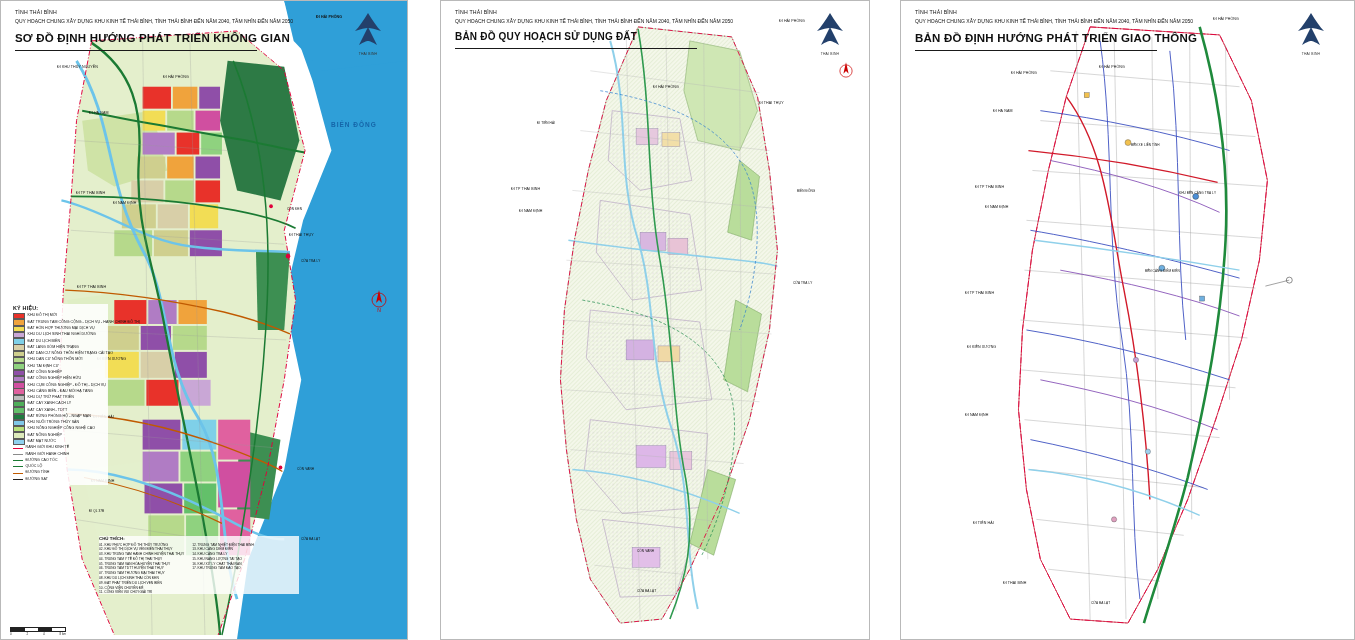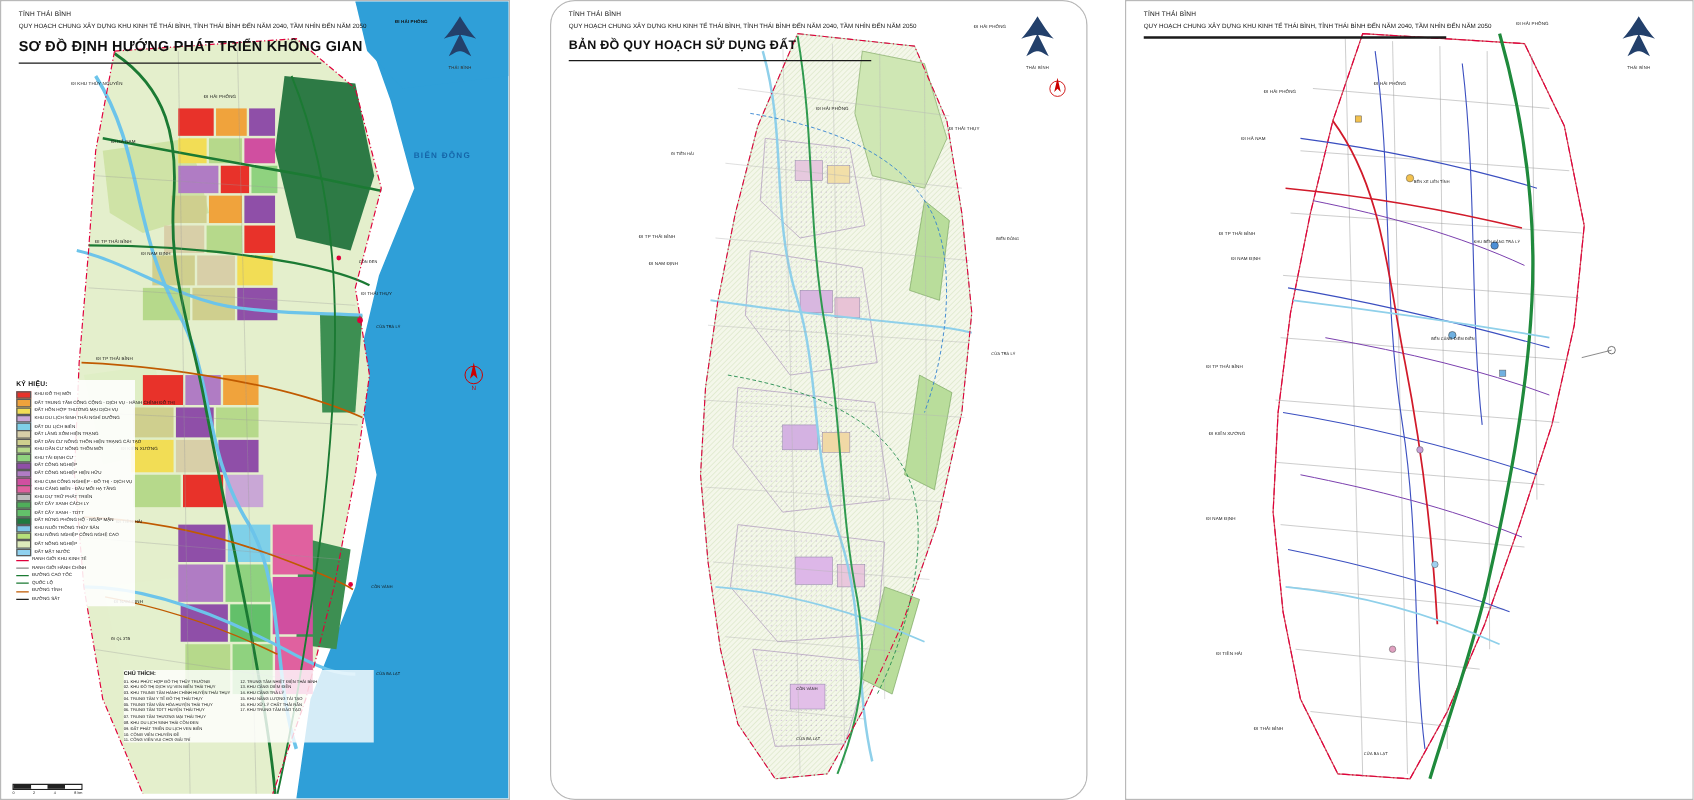--- a/index.html
+++ b/index.html
@@ -21,21 +21,21 @@
   }
   .sheet {
     position: absolute;
     top: 0;
     background: #ffffff;
     border: 1px solid #b9b9b9;
     box-sizing: border-box;
     overflow: hidden;
   }
   #sheet-1 { left: 0px;   width: 408px; height: 640px; }
-  #sheet-2 { left: 440px; width: 430px; height: 640px; border-radius: 20px; }
+  #sheet-2 { left: 440px; width: 430px; height: 640px; }
   #sheet-3 { left: 900px; width: 455px; height: 640px; }
 
   .sheet-inner {
     position: absolute;
     inset: 0;
   }
 
   
   .titleblock {
     position: absolute;
@@ -696,20 +696,21 @@
 
             <circle cx="390" cy="280" r="3" fill="none" stroke="#444" stroke-width="0.6"></circle>
             <path d="M390,280 L366,286" stroke="#444" stroke-width="0.5"></path>
           </g>
         </svg>
       </div>
 
       <div class="titleblock">
         <div class="tb-prov">TỈNH THÁI BÌNH</div>
         <div class="tb-sub">QUY HOẠCH CHUNG XÂY DỰNG KHU KINH TẾ THÁI BÌNH, TỈNH THÁI BÌNH ĐẾN NĂM 2040, TẦM NHÌN ĐẾN NĂM 2050</div>
+        <div class="tb-title">BẢN ĐỒ ĐỊNH HƯỚNG PHÁT TRIỂN GIAO THÔNG</div>
         <div class="tb-rule"></div>
       </div>
 
       <div class="logo" id="logo-3">
         <svg viewBox="0 0 46 40" width="46" height="40">
           <path d="M23 2 C18 10 14 16 10 20 C16 18 20 17 23 17 C26 17 30 18 36 20 C32 16 28 10 23 2 Z" fill="#23406b"></path>
           <path d="M23 16 C20 22 17 28 14 34 C19 31 21 30 23 30 C25 30 27 31 32 34 C29 28 26 22 23 16 Z" fill="#23406b"></path>
         </svg>
         <div class="logo-cap">THÁI BÌNH</div>
       </div>

